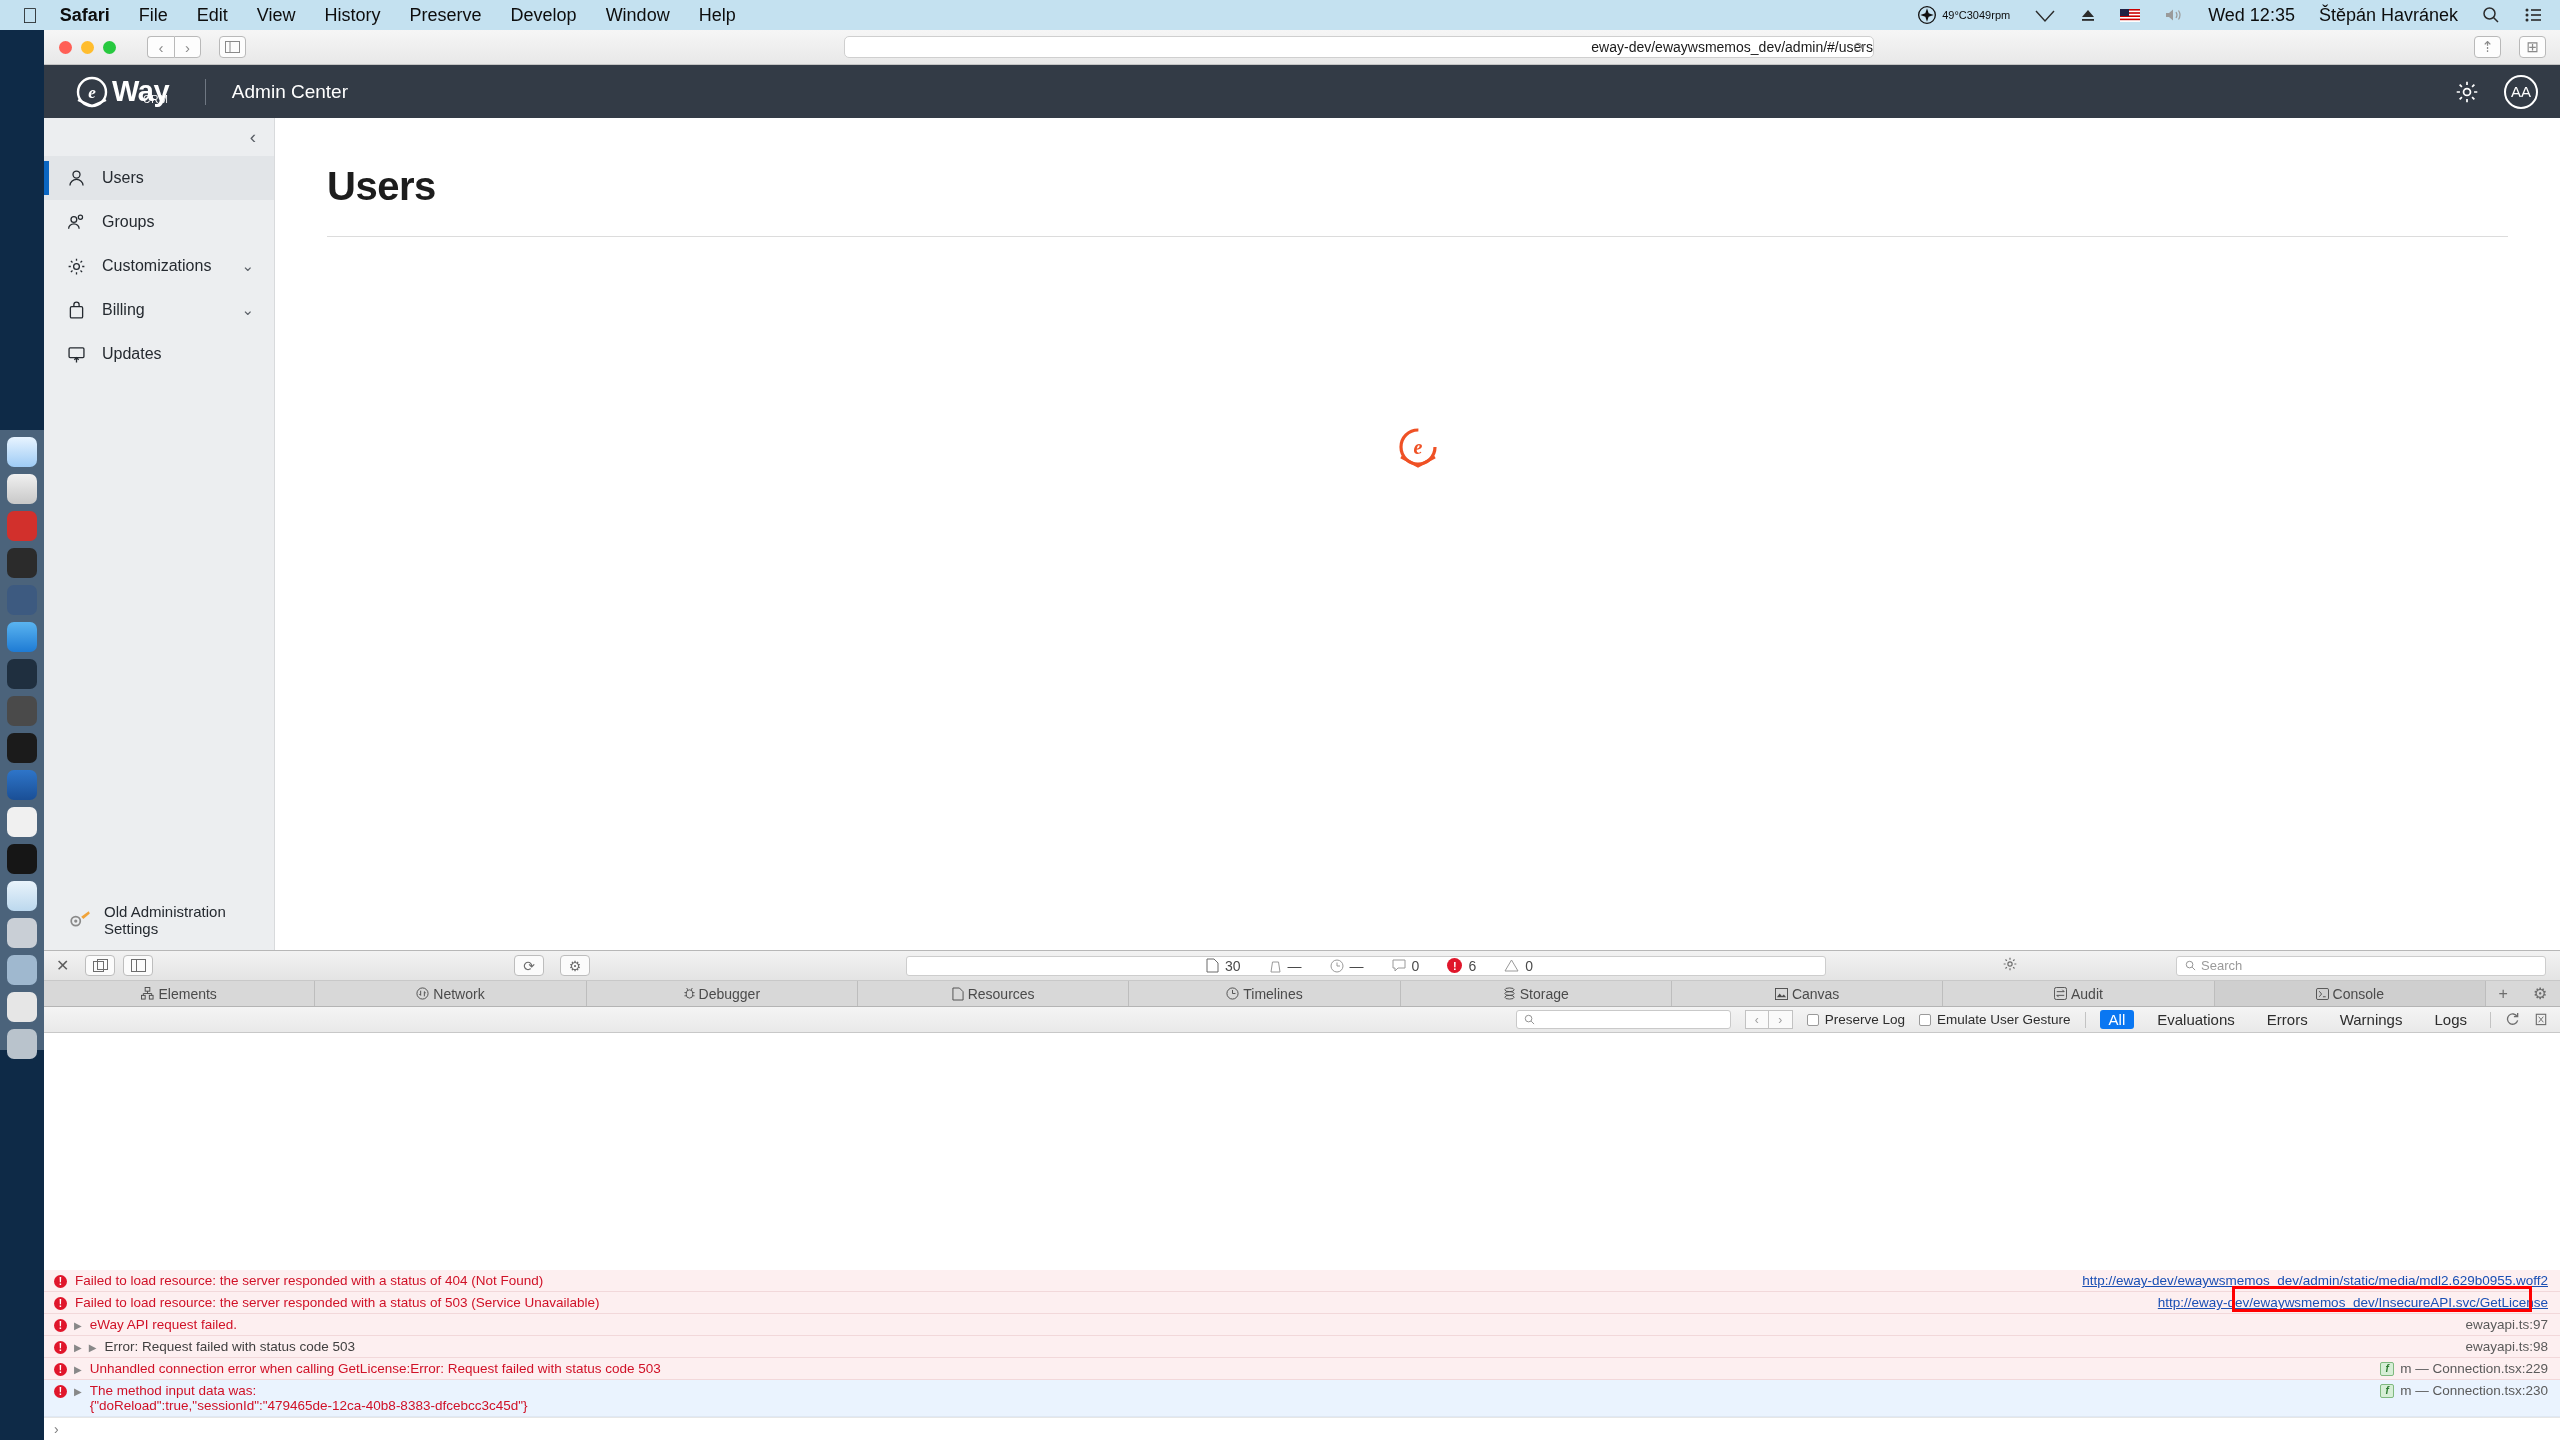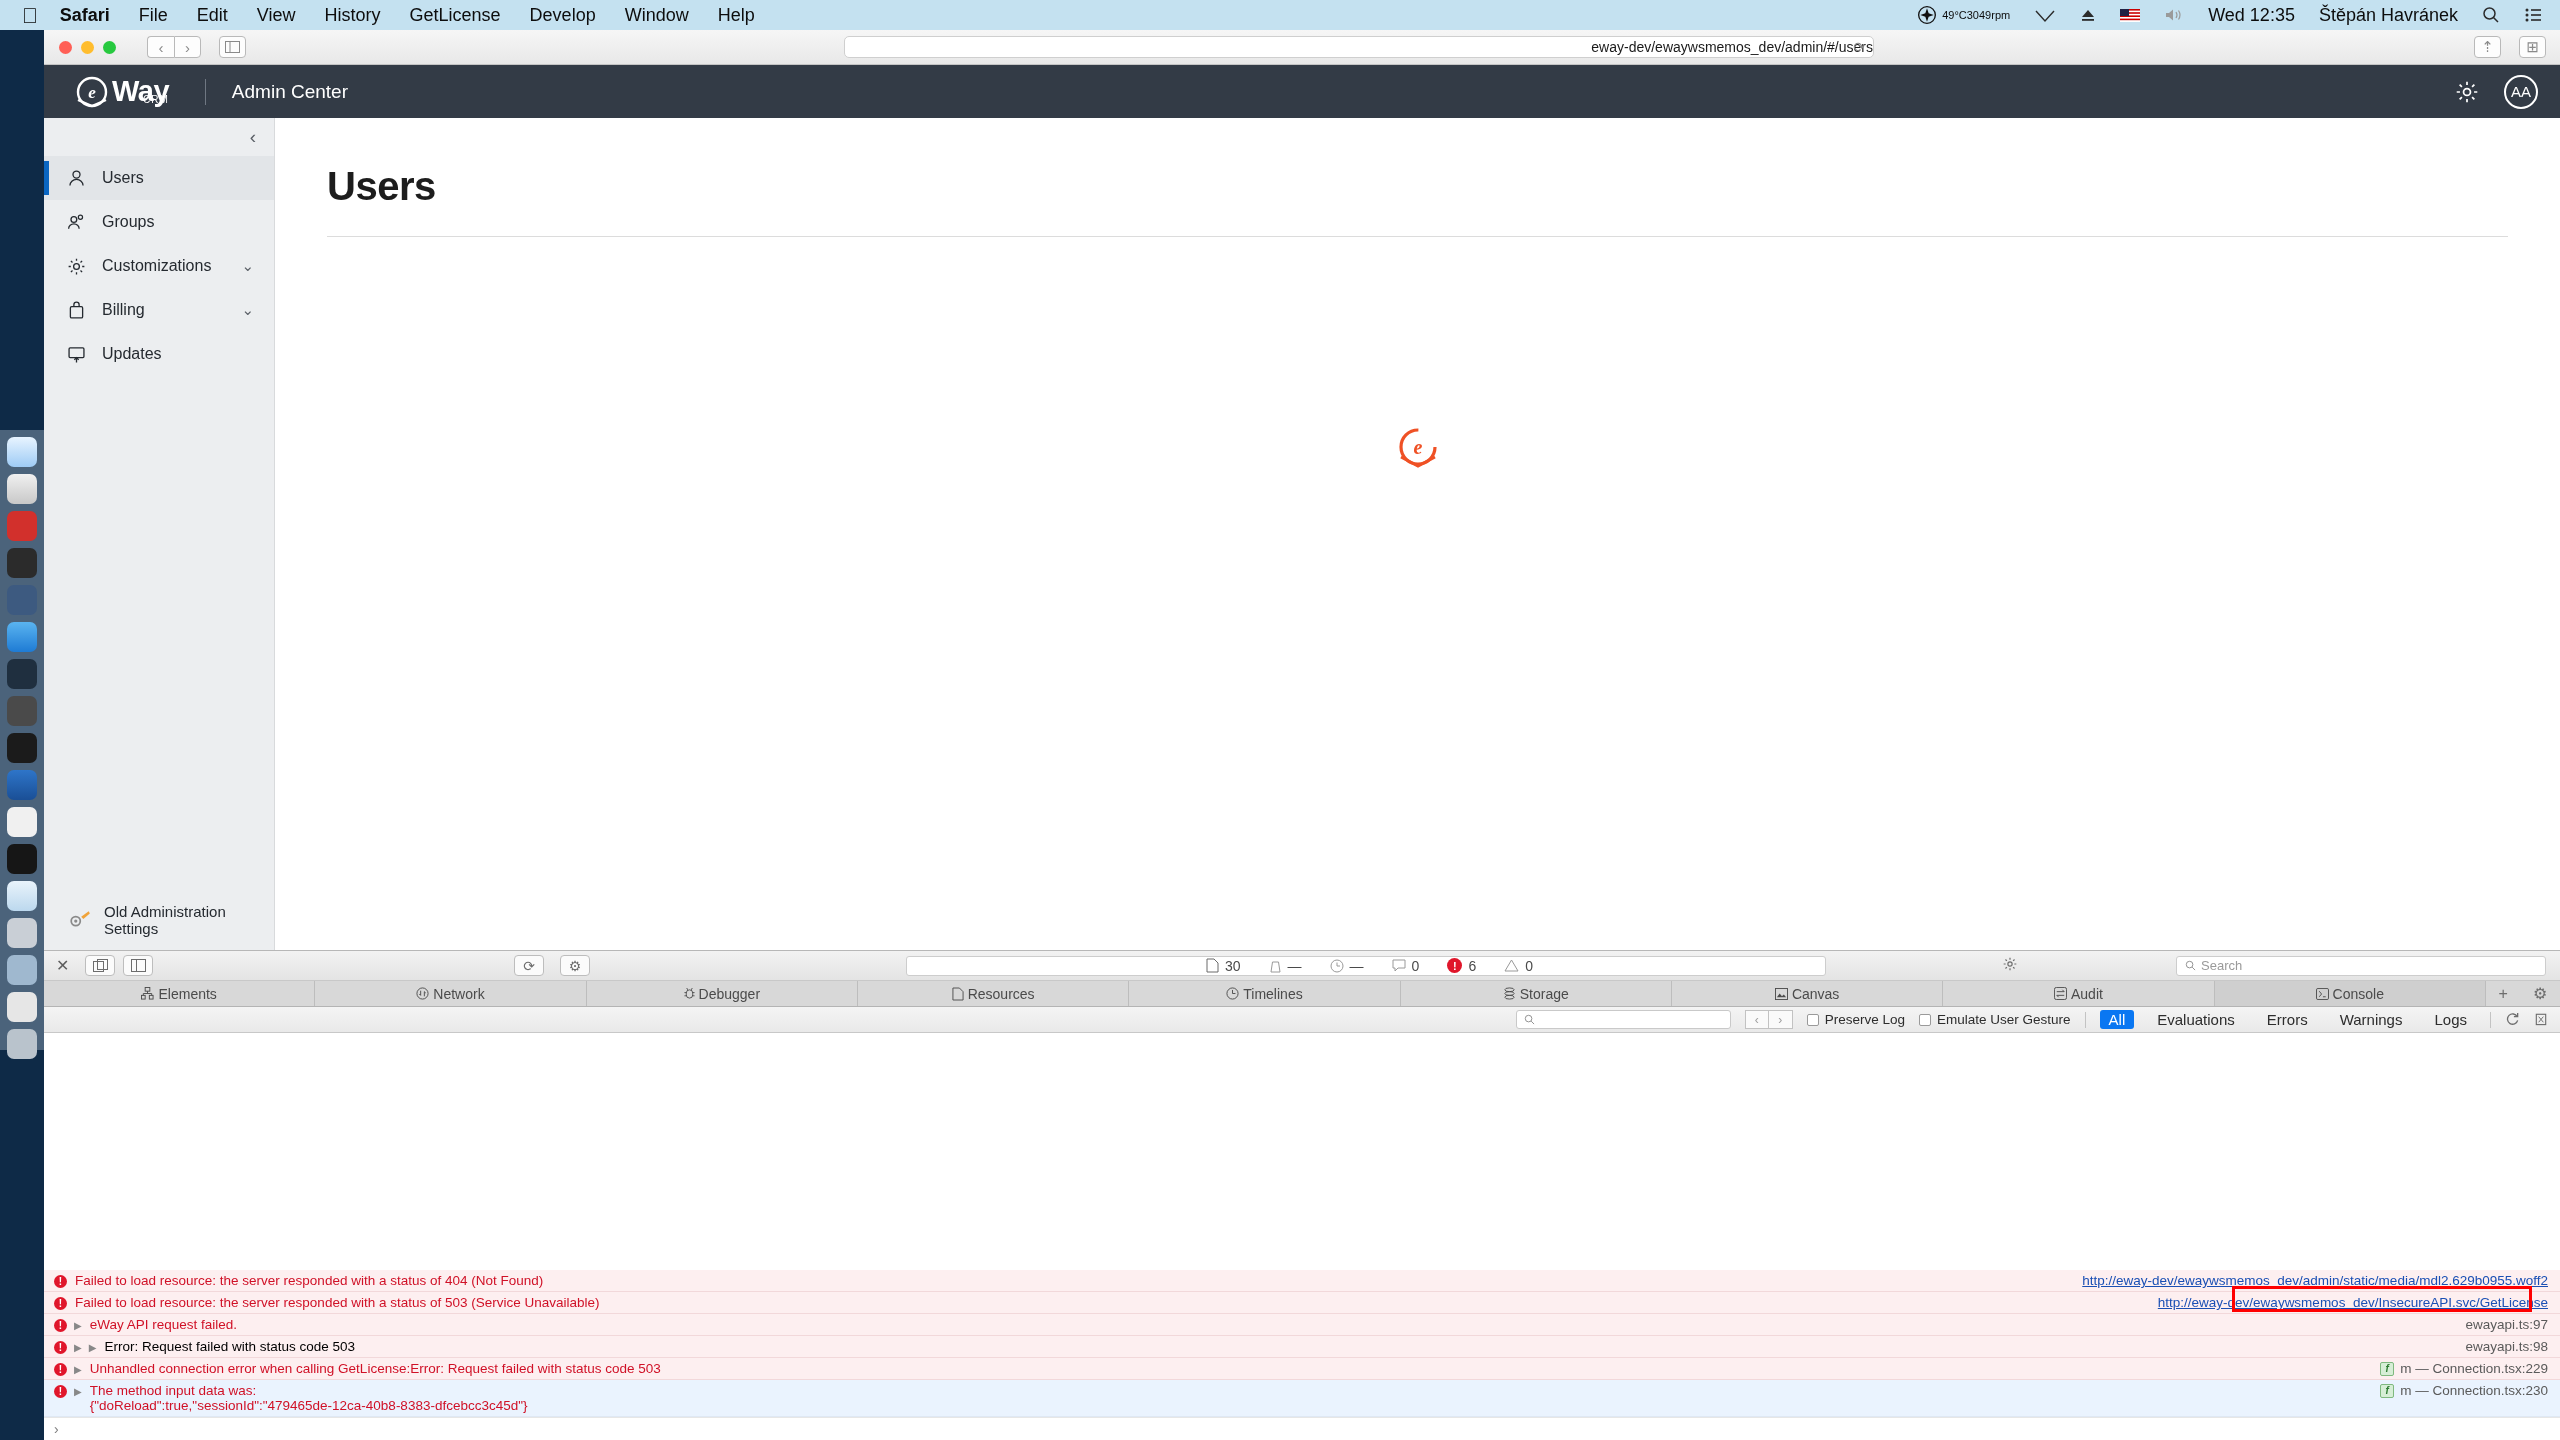--- a/index.html
+++ b/index.html
@@ -125,42 +125,42 @@
   .fbtn.on { background:#0a77f2; color:#fff; }
   #console-body { height: 406px; position:relative; background:#fff; overflow:hidden; }
   .console-opened { position:absolute; top: 310px; width:100%; text-align:center; font-size:13.5px; color:#6e6e6e; }
   .msgs { position:absolute; bottom: 22px; width:100%; }
   .msg { display:flex; align-items:flex-start; border-bottom:1px solid #f2d8da; padding: 3px 12px 3px 10px; font-size:13.5px; min-height:22px; }
   .msg.err { background:#fdeff0; color:#d01127; }
   .msg.info { background:#eaf3fe; color:#d01127; border-bottom-color:#dfe8f4; }
   .msg .eico { width:13px; height:13px; border-radius:50%; background:#e0162b; color:#fff; font-size:10px; font-weight:bold; display:flex; align-items:center; justify-content:center; flex: 0 0 auto; margin-top:2px; }
   .msg .tri { color:#888; font-size:10px; margin-left:7px; margin-top:3px; }
   .msg .txt { margin-left:8px; white-space: pre-wrap; }
-  .msg .txt.dark { color:#000000; }
+  .msg .txt.dark { color:#404040; }
   .msg .src { margin-left:auto; padding-left: 20px; display:flex; align-items:center; gap:6px; color:#5a5a5a; white-space:nowrap; }
   .msg .src a { color:#1a4fb4; text-decoration: underline; }
   .fbadge { width:14px; height:14px; border:1px solid #7fb97f; background:#d6eed6; color:#2e7d32; font-size:10px; font-style:italic; font-weight:bold; display:flex; align-items:center; justify-content:center; border-radius:2px; }
   .prompt-row { position:absolute; bottom:0; left:0; width:100%; height:22px; display:flex; align-items:center; padding-left:10px; color:#7d7d7d; font-size:14px; border-top:1px solid #e6e6e6; }
   
   #dock { position:absolute; left:0; top:430px; width:44px; height:620px; background:rgba(190,205,220,0.35); }
   .dockicon { width:30px; height:30px; margin:7px auto; border-radius:7px; }
   
   #annot { position:absolute; border:3px solid #ff0000; pointer-events:none; }
 </style>
 </head>
 <body>
 
 <div id="menubar">
   <div class="apple"></div>
   <div class="mi bold">Safari</div>
   <div class="mi">File</div>
   <div class="mi">Edit</div>
   <div class="mi">View</div>
   <div class="mi">History</div>
-  <div class="mi">GetLicense</div>
+  <div class="mi">Preserve</div>
   <div class="mi">Develop</div>
   <div class="mi">Window</div>
   <div class="mi">Help</div>
 
   <div class="right">
     <div class="ritem fanwrap">
       <svg class="fanicon" viewBox="0 0 24 24">
         <circle cx="12" cy="12" r="10" fill="none" stroke="#111" stroke-width="1.6"></circle>
         <path d="M12 4 L14 10 L12 12 L10 10 Z M20 12 L14 14 L12 12 L14 10 Z M12 20 L10 14 L12 12 L14 14 Z M4 12 L10 10 L12 12 L10 14 Z" fill="#111"></path>
       </svg>

